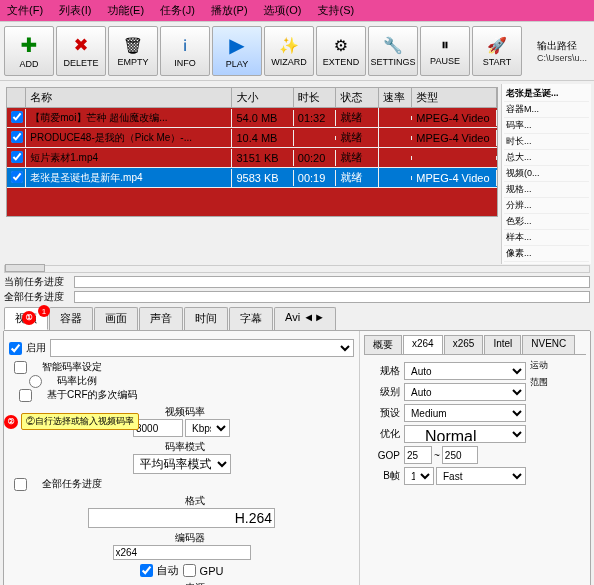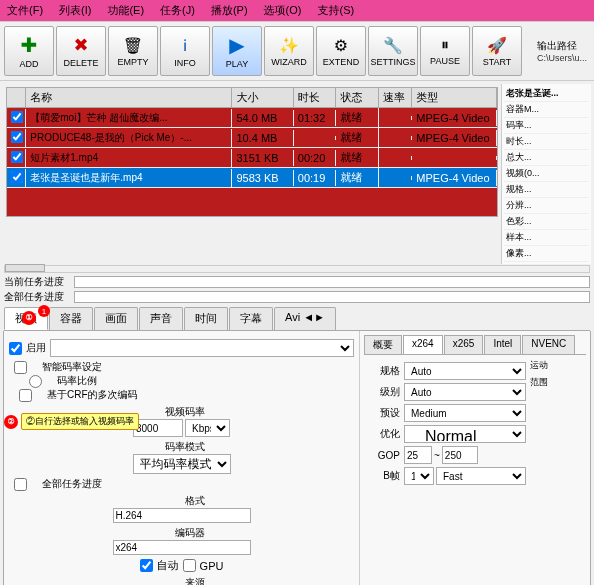--- a/index.html
+++ b/index.html
@@ -273,21 +273,21 @@
       </select>
     </div>
 
     <div class="checkbox-row" style="margin-left:5px;margin-bottom:3px;">
       <input type="checkbox" style="">
       <span>全部任务进度</span>
     </div>
 
     <div class="form-row">
       <span class="form-label">格式</span>
-      <input type="text" value="H.264" style="flex: 1 1 0%; font-size: 10px; height: 18px;">
+      <input type="text" value="H.264" style="flex: 1 1 0%; font-size: 14px; height: 18px; text-align: right;">
     </div>
 
     <div class="form-row">
       <span class="form-label">编码器</span>
       <input type="text" value="x264" style="flex: 1 1 0%; font-size: 10px; height: 18px;">
     </div>
 
     <div class="form-row">
       <span class="form-label"></span>
       <div style="flex:1;display:flex;align-items:center;gap:4px;">

